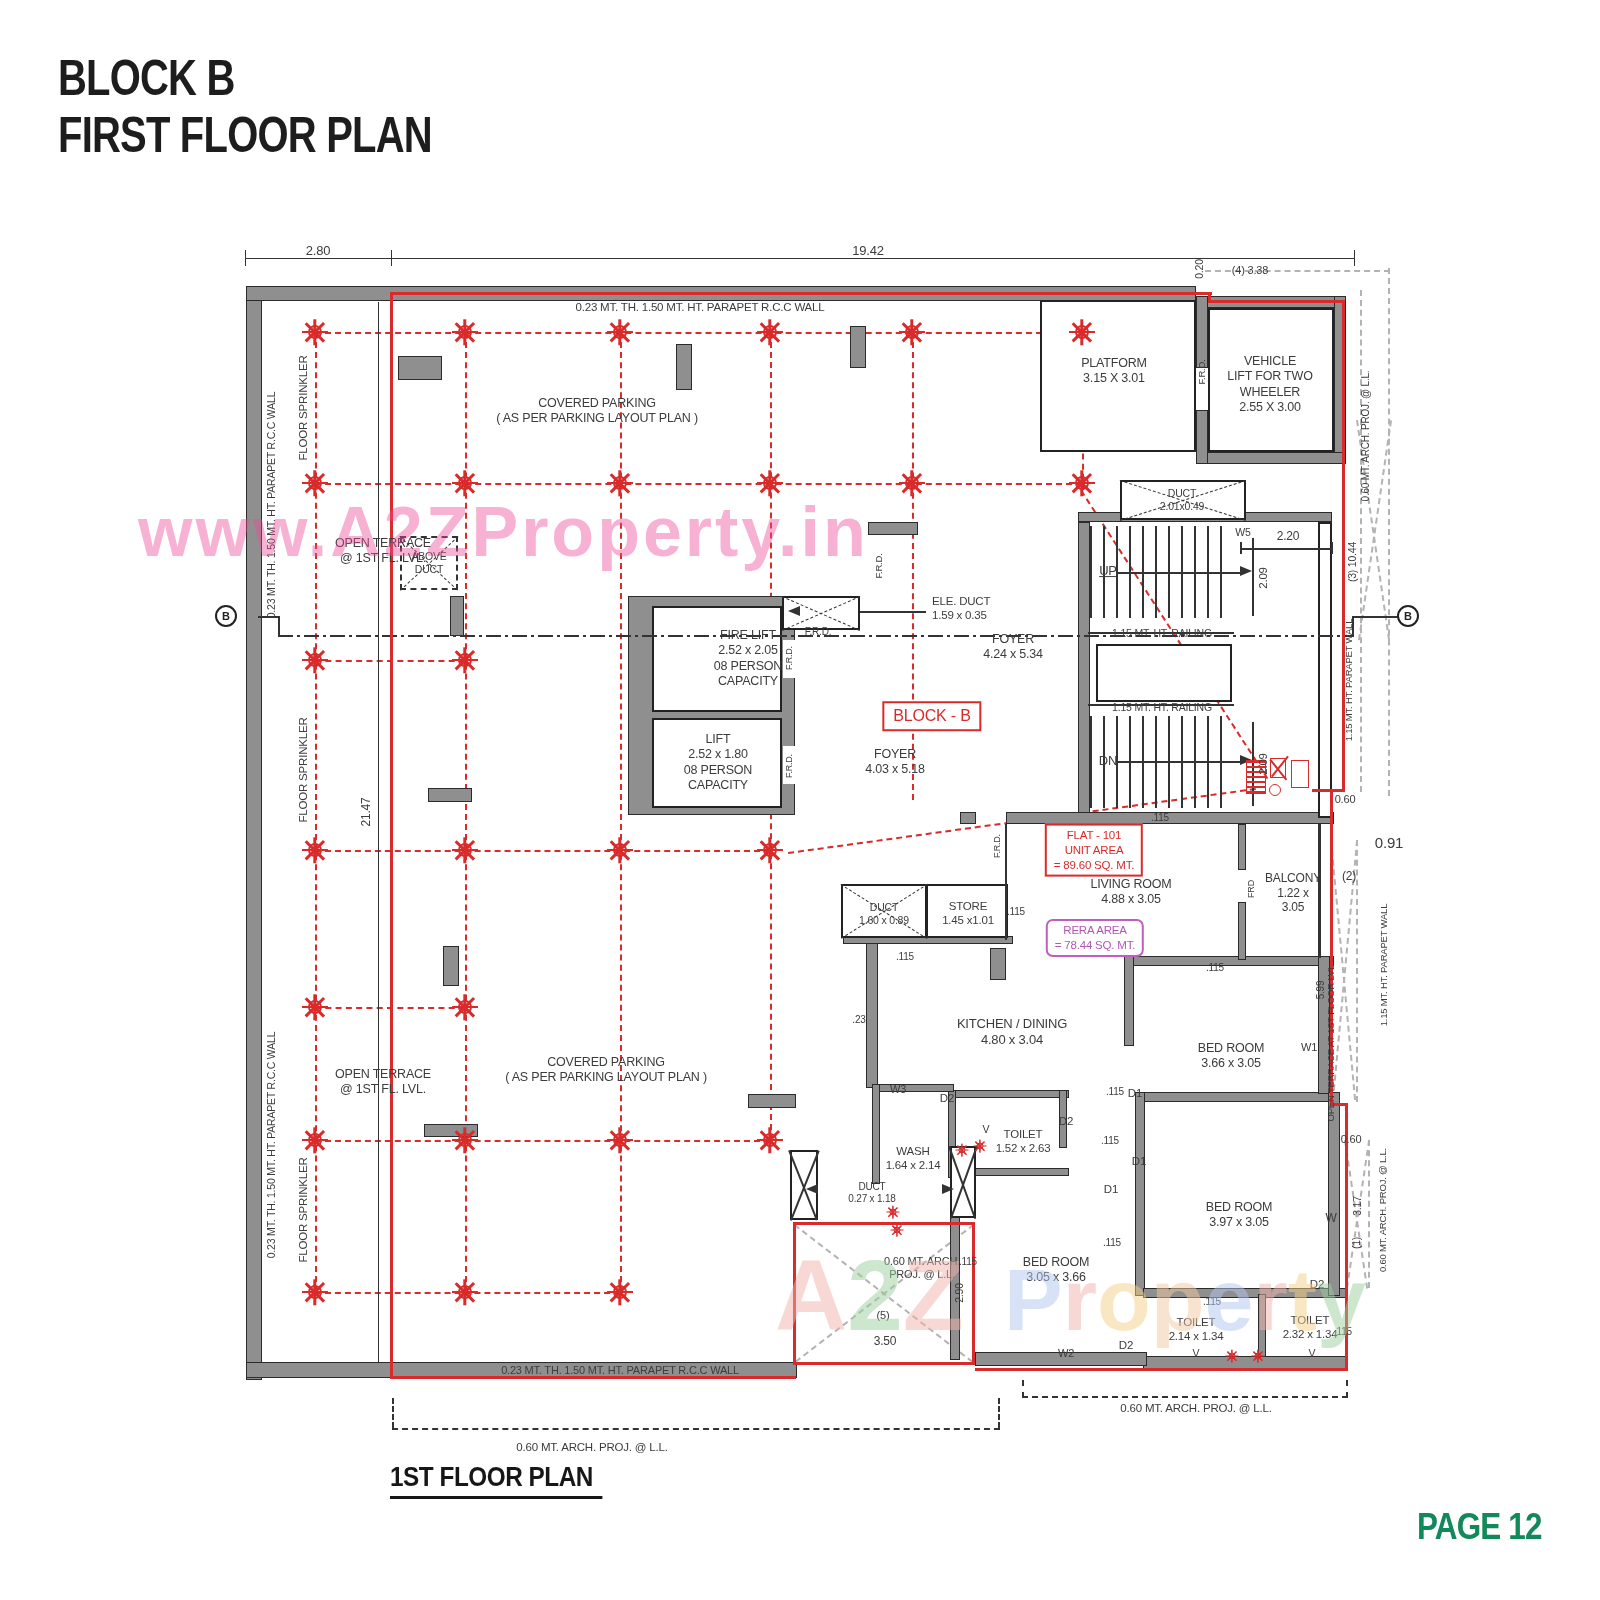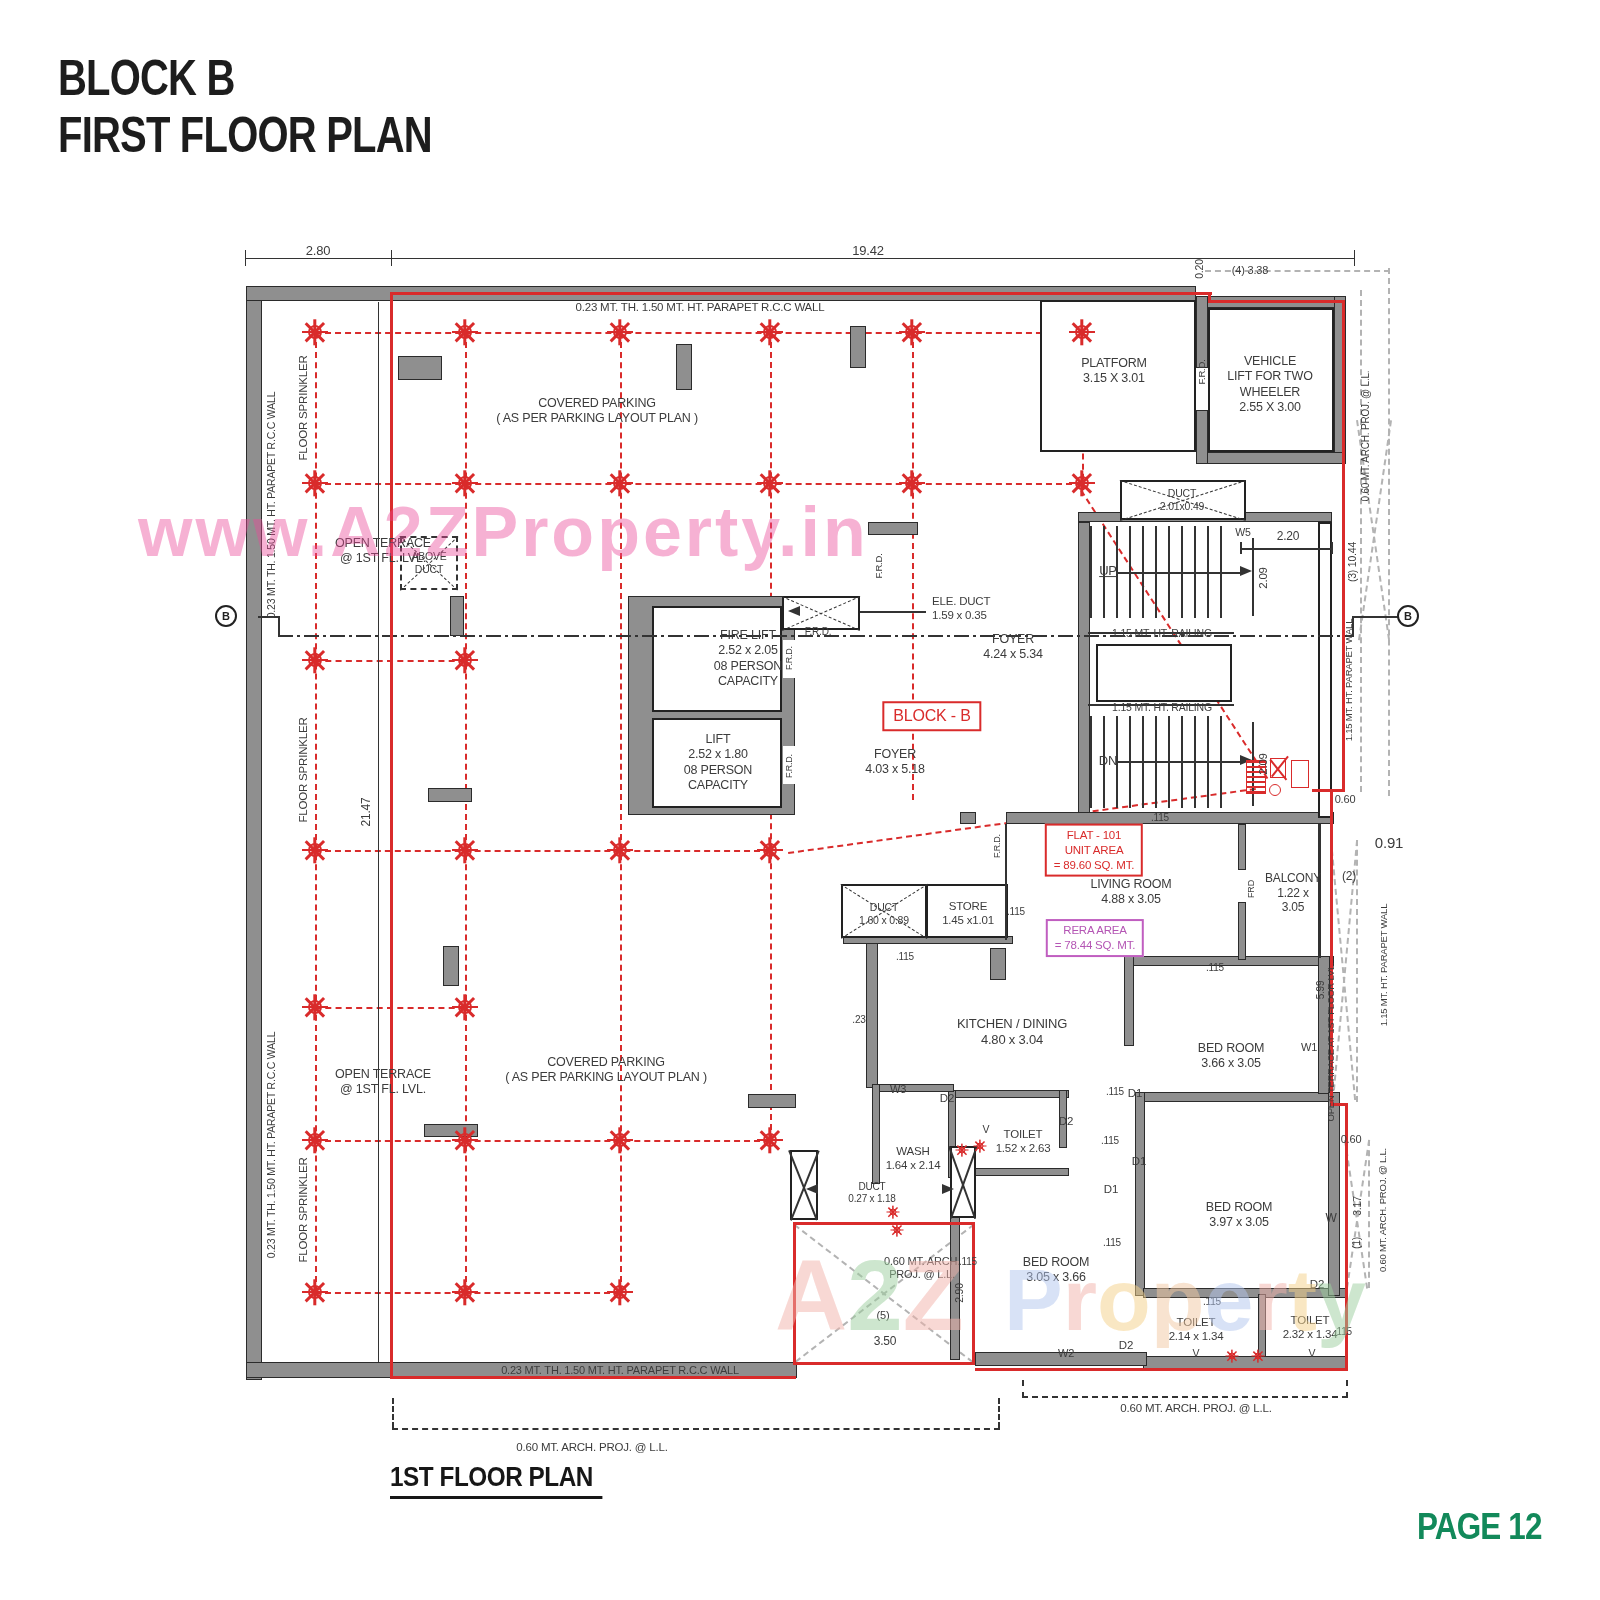--- a/index.html
+++ b/index.html
@@ -533,21 +533,21 @@
 4.24 x 5.34</div>
       <div class="lbl bx-red" style="left: 932px; top: 716px; font-size: 16px;">BLOCK - B</div>
       <div class="lbl" style="left: 895px; top: 762px; font-size: 12.5px;">FOYER
 4.03 x 5.18</div>
       <div class="lbl rot" style="left: 997px; top: 846px; font-size: 9px;">F.R.D.</div>
       <div class="lbl bx-red-s" style="left: 1094px; top: 850px; font-size: 11.5px;">FLAT - 101
 UNIT AREA
 = 89.60 SQ. MT.</div>
       <div class="lbl" style="left: 1131px; top: 892px; font-size: 12.5px;">LIVING ROOM
 4.88 x 3.05</div>
-      <div class="lbl bx-mag" style="left: 1095px; top: 938px; font-size: 11.5px;">RERA AREA
+      <div class="lbl bx-mag" style="left: 1095px; top: 938px; font-size: 11.5px; border-radius: 7px;">RERA AREA
 = 78.44 SQ. MT.</div>
       <div class="lbl rot" style="left: 1251px; top: 889px; font-size: 9px;">FRD</div>
       <div class="lbl" style="left: 1293px; top: 893px; font-size: 12px;">BALCONY
 1.22 x
 3.05</div>
       <div class="lbl" style="left: 1345px; top: 800px; font-size: 11px;">0.60</div>
       <div class="lbl" style="left: 1349px; top: 843px; font-size: 15px; margin-left: 40px;">0.91</div>
       <div class="lbl" style="left: 1349px; top: 876px; font-size: 12px;">(2)</div>
       <div class="lbl rot" style="left: 1384px; top: 965px; font-size: 9.5px;">1.15 MT. HT. PARAPET WALL</div>
       <div class="lbl rot" style="left: 1331px; top: 1042px; font-size: 9.5px;">OPEN TERRACE

